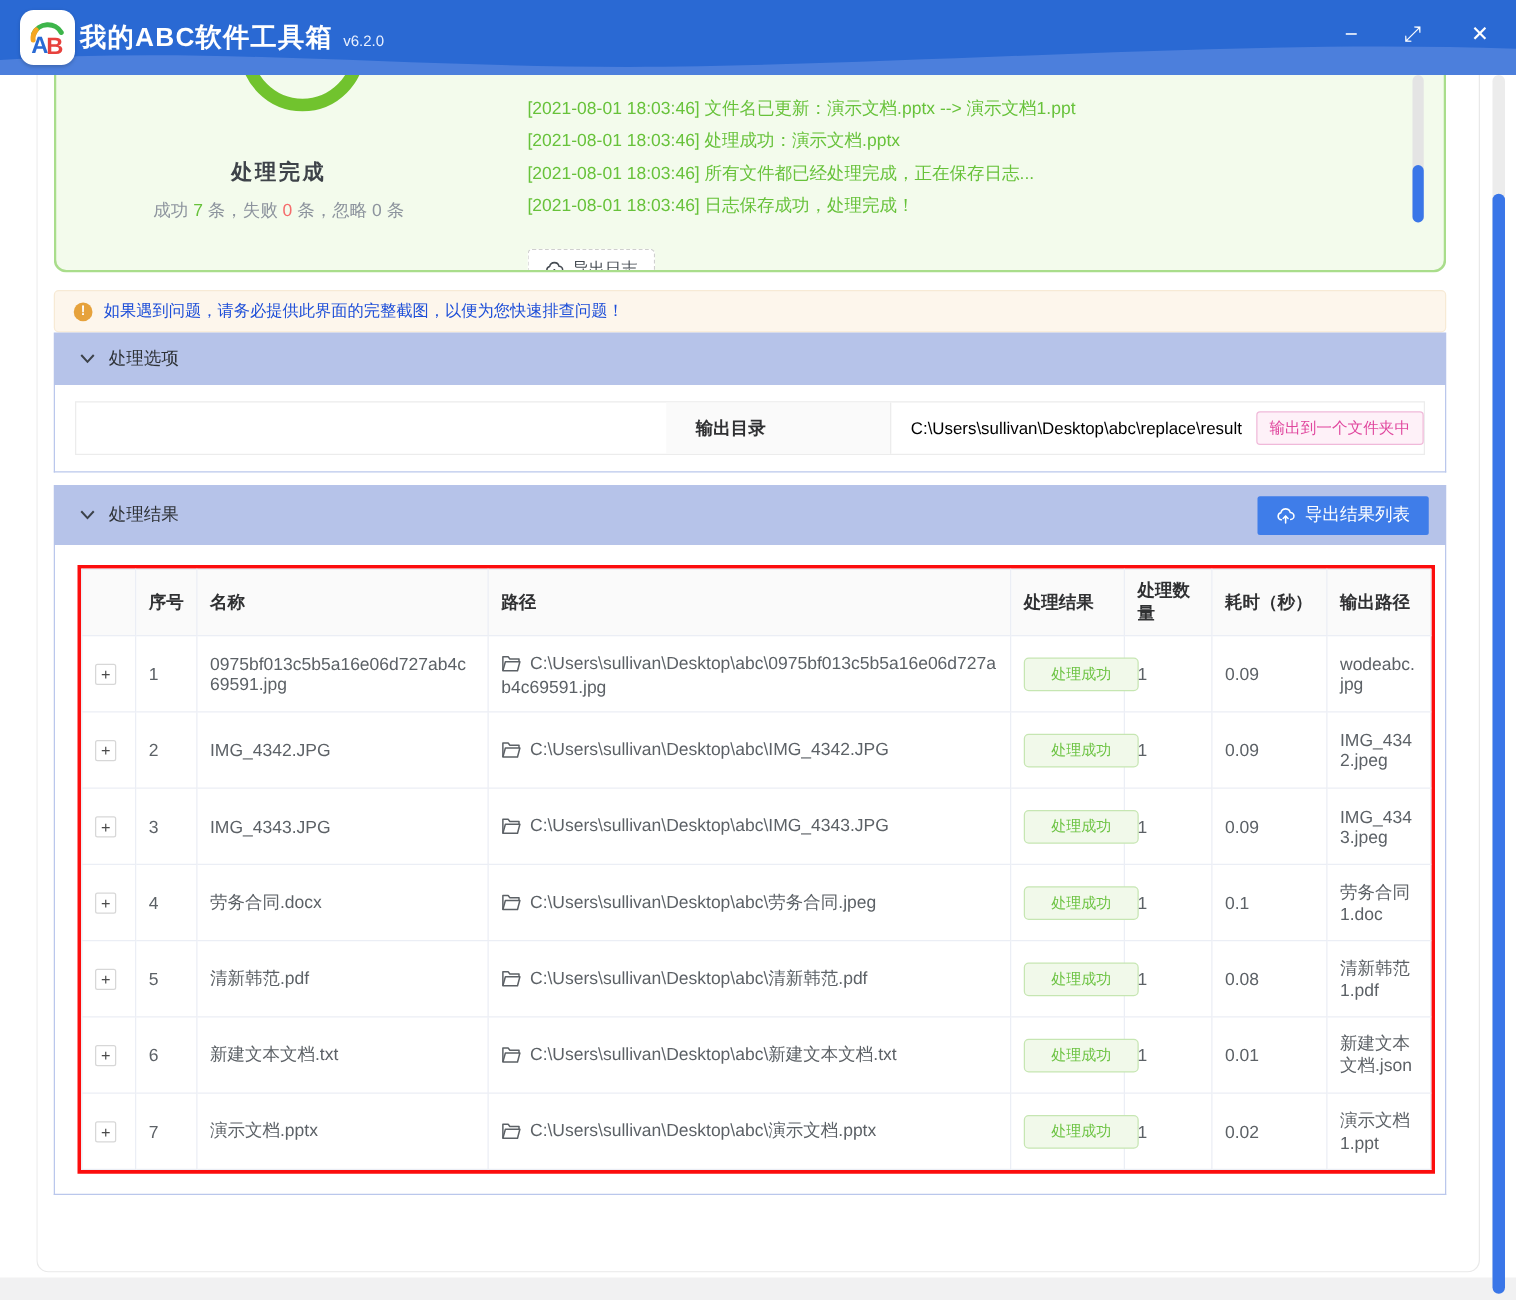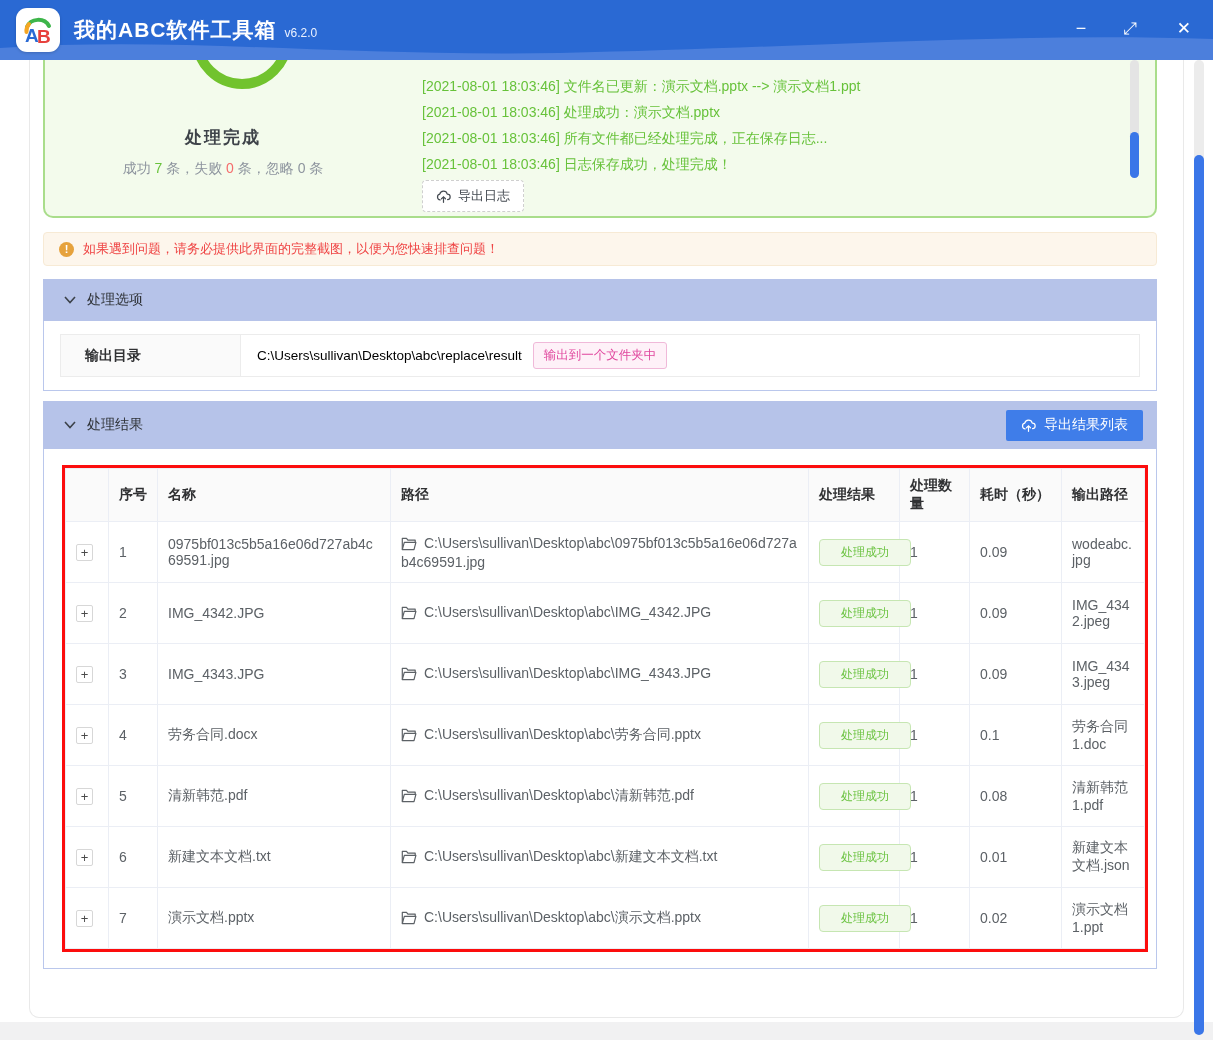--- a/index.html
+++ b/index.html
@@ -3,21 +3,21 @@
 <meta charset="utf-8">
 <style>
   * { box-sizing: border-box; margin: 0; padding: 0; }
   html, body { width: 1213px; height: 1040px; overflow: hidden; }
   body { font-family: "Liberation Sans", sans-serif; background: #ffffff; position: relative; }
 
   
   .titlebar { height: 60px; background: #2a69d3; position: relative; display: flex; align-items: center; padding-left: 16px; }
   .titlebar .wave { position: absolute; left: 0; bottom: 0; width: 100%; height: 30px; }
   .logo { width: 44px; height: 44px; background: #fff; border-radius: 11px; display: flex; align-items: center; justify-content: center; position: relative; z-index: 2; box-shadow: 0 1px 3px rgba(0,0,0,.18); }
-  .title-wrap { display: flex; align-items: baseline; margin-left: 14px; z-index: 2; }
+  .title-wrap { display: flex; align-items: baseline; margin-left: 4px; z-index: 2; }
   .app-title { color: #fff; font-size: 21px; font-weight: bold; letter-spacing: 1px; }
   .app-version { color: #eaf1ff; font-size: 12px; margin-left: 8px; }
   .win-controls { position: absolute; top: 0; right: 22px; height: 56px; display: flex; align-items: center; gap: 40px; z-index: 2; }
   .win-btn { color: #fff; font-size: 17px; background: none; border: none; cursor: pointer; line-height: 1; font-family: "DejaVu Sans", sans-serif; }
   .win-btn.min { font-size: 14px; letter-spacing: -2px; }
 
   
   .content-card { margin: 0 29px; height: 958px; background: #fff; border: 1px solid #e9e9e9; border-top: none; border-radius: 0 0 10px 10px; padding: 0 26px 0 13px; position: relative; }
   .page-bottom-strip { position: absolute; left: 0; right: 0; bottom: 0; height: 18px; background: #f1f1f2; }
 
@@ -29,40 +29,40 @@
   .success-panel { position: relative; overflow: hidden; height: 158px; background: #f3fbec; border: 2px solid #a9dd8b; border-top: none; border-radius: 0 0 10px 10px; display: flex; }
   .sp-left { width: 356px; position: relative; text-align: center; padding-top: 66px; }
   .big-circle { position: absolute; left: 147px; top: -71px; width: 100px; height: 100px; border: 10px solid #71c32e; border-radius: 50%; background: transparent; }
   .sp-title { font-size: 17px; font-weight: 600; color: #3e4349; letter-spacing: 2px; }
   .sp-stats { margin-top: 11px; font-size: 14px; color: #8d949e; }
   .sp-stats .n-ok { color: #67c23a; }
   .sp-stats .n-fail { color: #f56c6c; }
   .sp-stats .n-ignore { color: #8d949e; }
   .sp-right { flex: 1; padding: 13px 44px 0 21px; position: relative; }
   .log-line { color: #67c23a; font-size: 14px; line-height: 26px; white-space: nowrap; }
-  .export-log-btn { margin-top: 3px; display: inline-flex; align-items: center; gap: 7px; background: #fff; border: 1px dashed #cfcfcf; border-radius: 4px; padding: 6px 13px; font-size: 13px; color: #454b52; cursor: pointer; font-family: inherit; }
+  .export-log-btn { margin-top: 22px; display: inline-flex; align-items: center; gap: 7px; background: #fff; border: 1px dashed #cfcfcf; border-radius: 4px; padding: 6px 13px; font-size: 13px; color: #454b52; cursor: pointer; font-family: inherit; }
   .log-scrollbar { position: absolute; top: 0; right: 16px; width: 9px; height: 118px; background: #e4e4e4; border-radius: 5px; }
   .log-scrollbar .thumb { position: absolute; top: 72px; left: 0; width: 9px; height: 46px; background: #3a76e8; border-radius: 5px; }
 
   
   .warning { margin-top: 14px; height: 34px; background: #fdf6ec; border: 1px solid #f7ead5; border-radius: 4px; display: flex; align-items: center; gap: 9px; padding: 0 15px; }
   .warn-icon { width: 15px; height: 15px; border-radius: 50%; background: #e6a23c; color: #fff; font-size: 11px; font-weight: bold; display: inline-flex; align-items: center; justify-content: center; flex: none; }
-  .warn-text { color: #ef4444; font-size: 13px; }
-
-  
-  .section { margin-top: 13px; }
+  .warn-text { color: #1d4ed8; font-size: 13px; }
+
+  
+  .section { }
   .section.results { margin-top: 10px; }
   .section-header { height: 42px; background: #b6c3e9; display: flex; align-items: center; gap: 11px; padding: 0 14px 0 21px; cursor: pointer; }
   .section.results .section-header { height: 48px; }
   .section-title { font-size: 14px; color: #2f3338; }
   .section-body { background: #fff; border: 1px solid #bac7ec; border-top: none; padding: 13px 16px; }
   .section.results .section-body { padding: 16px 8px 16px 18px; }
 
   
-  .opt-row { display: flex; height: 43px; border: 1px solid #ececec; font-size: 13px; }
+  .opt-row { display: flex; height: 43px; border: 1px solid #ececec; font-size: 13px; justify-content: flex-end; }
   .opt-label { width: 180px; background: #fafafa; border-right: 1px solid #ececec; display: flex; align-items: center; padding-left: 24px; font-size: 14px; font-weight: bold; color: #303133; }
   .opt-value { display: flex; align-items: center; gap: 11px; padding-left: 16px; }
   .dir-path { color: #000000; font-size: 13.5px; }
   .pink-tag { color: #e0479e; background: #fef1f8; border: 1px solid #f0b9d9; border-radius: 3px; padding: 4px 10px; font-size: 12.5px; white-space: nowrap; }
 
   
   .export-list-btn { margin-left: auto; height: 31px; background: #3f7de9; color: #fff; border: none; border-radius: 2px; display: inline-flex; align-items: center; gap: 8px; padding: 15px 15px; font-size: 14px; cursor: pointer; font-family: inherit; }
 
   
   .table-annotation { border: 3px solid #fc0d0d; }
@@ -235,21 +235,21 @@
               <td>0.09</td>
               <td>IMG_4343.jpeg</td>
             </tr>
             <tr class="data-row">
               <td><button class="expand-btn">+</button></td>
               <td>4</td>
               <td>劳务合同.docx</td>
               <td><span class="folder-icon"><svg width="16" height="14" viewBox="0 0 16 14" fill="none" stroke="currentColor" stroke-width="1.2" stroke-linejoin="round">
                       <path d="M1.3 12.6V1.4h4.2l1.4 1.8h7.3v2.2"></path>
                       <path d="M3.3 5.4h11.6l-1.9 7.2H1.3z"></path>
-                    </svg></span><span>C:\Users\sullivan\Desktop\abc\劳务合同.pptx</span></td>
+                    </svg></span><span>C:\Users\sullivan\Desktop\abc\劳务合同.jpeg</span></td>
               <td><span class="badge">处理成功</span></td>
               <td>1</td>
               <td>0.1</td>
               <td>劳务合同1.doc</td>
             </tr>
             <tr class="data-row">
               <td><button class="expand-btn">+</button></td>
               <td>5</td>
               <td>清新韩范.pdf</td>
               <td><span class="folder-icon"><svg width="16" height="14" viewBox="0 0 16 14" fill="none" stroke="currentColor" stroke-width="1.2" stroke-linejoin="round">

